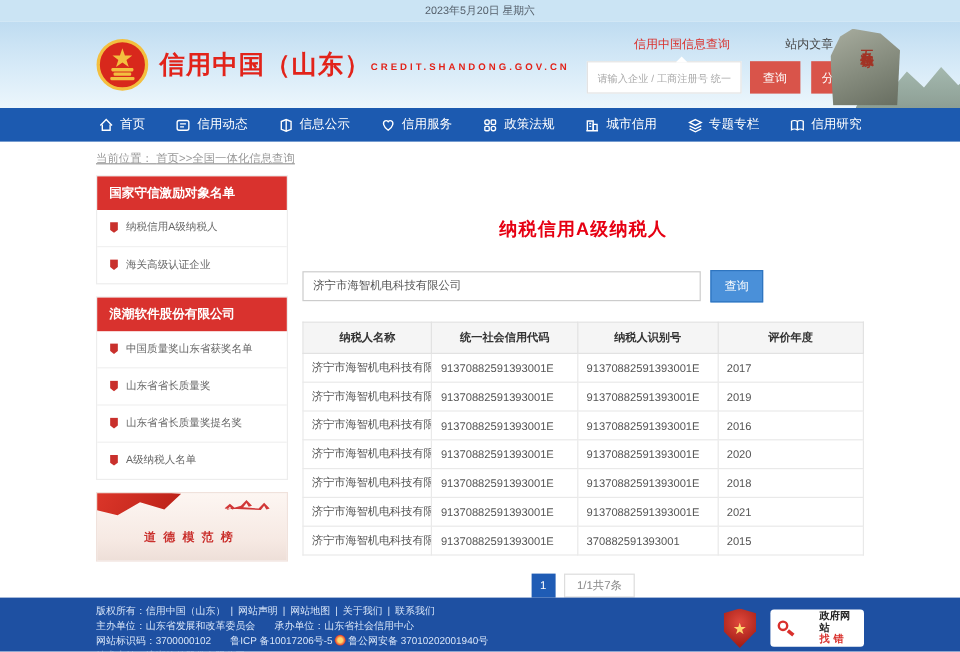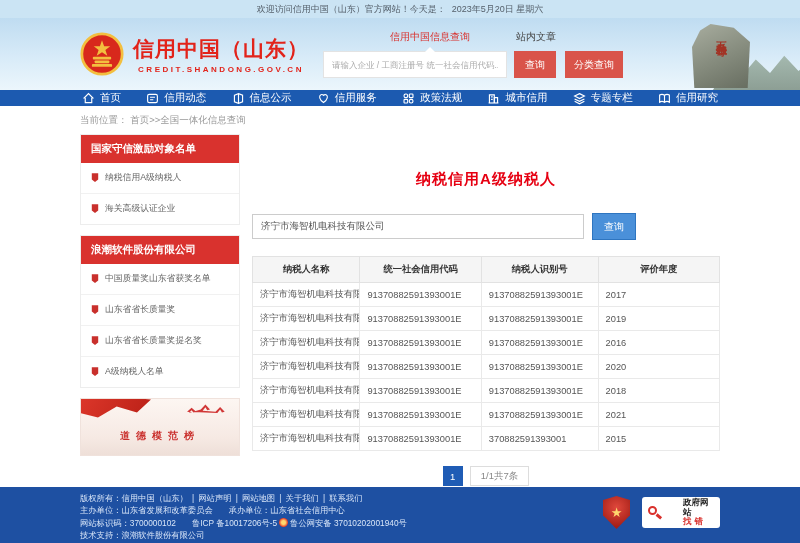--- a/index.html
+++ b/index.html
@@ -8,21 +8,21 @@
   .page { width:800px; height:543px; display:flex; flex-direction:column; }
 
   
   .topbar { height:18px; background:#cbe4f4; display:flex; align-items:center; justify-content:center; gap:6px; font-size:9px; color:#55606b; flex:none; }
 
   
   .header { height:72px; background:linear-gradient(180deg,#bfdcf1 0%,#d8ebf8 55%,#ecf6fc 100%); position:relative; flex:none; }
   .header-inner { width:640px; margin:0 auto; height:100%; display:flex; align-items:center; }
   .logo-area { display:flex; align-items:center; gap:9px; }
   .emblem { width:44px; height:44px; flex:none; }
-  .title-block { display:flex; flex-direction:column; align-items:center; }
+  .title-block { display:flex; flex-direction:row; align-items:center; }
   .site-title { color:#e2231a; font-size:21px; font-weight:bold; letter-spacing:1px; white-space:nowrap; }
   .site-url { color:#e2231a; font-size:8px; font-weight:bold; letter-spacing:2.5px; margin-top:2px; }
 
   .search-area { margin-left:14px; width:300px; }
   .search-tabs { display:flex; justify-content:center; gap:46px; font-size:10px; margin-bottom:7px; }
   .stab { cursor:pointer; color:#444; position:relative; }
   .stab.active { color:#d9302c; font-weight:normal; }
   .stab.active::after { content:""; position:absolute; left:50%; bottom:-8px; transform:translateX(-50%); border:5px solid transparent; border-bottom-color:#fff; }
   .search-row { display:flex; align-items:stretch; height:27px; }
   .hdr-input { flex:1; border:1px solid #e3e3e3; background:#fff; padding:0 8px; font-size:8.5px; color:#666; outline:none; }
@@ -30,27 +30,27 @@
   .btn-red { background:#d9544a; color:#fff; border:none; font-size:10px; cursor:pointer; }
   .btn-query { width:42px; margin-left:7px; }
   .btn-classified { width:58px; margin-left:9px; }
 
   .mountain { position:absolute; right:0; top:0; width:122px; height:100%; overflow:hidden; }
   .mtn-far { position:absolute; right:-8px; bottom:0; width:95px; height:38px; background:linear-gradient(180deg,#9fb4a6,#7c8f82); clip-path:polygon(0 100%,12% 45%,28% 70%,45% 20%,60% 55%,75% 10%,90% 50%,100% 30%,100% 100%); opacity:.85; }
   .stone { position:absolute; left:14px; top:6px; width:58px; height:64px; background:linear-gradient(155deg,#a8ad9f 0%,#848a7c 55%,#676d60 100%); clip-path:polygon(32% 0,72% 6%,100% 28%,96% 100%,4% 100%,0 36%,14% 10%); display:flex; justify-content:center; }
   .stone-text { writing-mode:vertical-rl; color:#a23325; font-size:11px; font-weight:bold; letter-spacing:1px; margin-top:9px; }
 
   
-  .navbar { height:16px; background:#1c5ab0; flex:none; }
+  .navbar { height:28px; background:#1c5ab0; flex:none; }
   .nav-inner { width:640px; margin:0 auto; height:100%; display:flex; justify-content:space-between; align-items:center; }
   .nav-item { display:flex; align-items:center; gap:5px; color:#fff; font-size:10.5px; cursor:pointer; height:100%; padding:0 2px; }
   .nav-item svg { display:block; }
 
   
-  .breadcrumb { width:640px; margin:0 auto; font-size:9.5px; color:#999; padding:8px 0 7px; flex:none; }
+  .breadcrumb { width:640px; margin:0 auto; font-size:9.5px; color:#999; padding:8px 0 7px; flex:none;text-decoration:underline; }
 
   
   .content { width:640px; margin:0 auto; display:flex; gap:12px; flex:1; }
   .sidebar { width:160px; flex:none; }
   .side-section { border:1px solid #ededed; margin-bottom:10px; background:#fff; }
   .side-header { background:#d9322e; color:#fff; font-size:10.5px; font-weight:bold; padding:7px 10px; }
   .side-item { display:flex; align-items:center; gap:6px; padding:9px 10px; border-bottom:1px solid #f1f1f1; font-size:8.8px; color:#666; cursor:pointer; }
   .side-item:last-child { border-bottom:none; }
   .medal { flex:none; width:8px; height:10px; }
 
@@ -91,21 +91,20 @@
   .fe-text { display:flex; flex-direction:column; line-height:1.1; }
   .fe-top { color:#222; font-size:8.5px; font-weight:bold; }
   .fe-bottom { color:#d9302c; font-size:8.5px; font-weight:bold; letter-spacing:3px; }
 </style>
 </head>
 <body>
 
 <div class="page">
 
   <div class="topbar">
-    <span>欢迎访问信用中国（山东）官方网站！今天是：</span>
     <span>2023年5月20日 星期六</span>
   </div>
 
   <div class="header">
     <div class="header-inner">
       <div class="logo-area">
         <svg class="emblem" viewBox="0 0 48 48">
           <circle cx="24" cy="24" r="22" fill="#d8281c"></circle>
           <circle cx="24" cy="24" r="22" fill="none" stroke="#f3bf3f" stroke-width="3"></circle>
           <polygon points="24,9 26.3,15.5 33,15.5 27.7,19.6 29.8,26 24,22 18.2,26 20.3,19.6 15,15.5 21.7,15.5" fill="#f3bf3f"></polygon>

